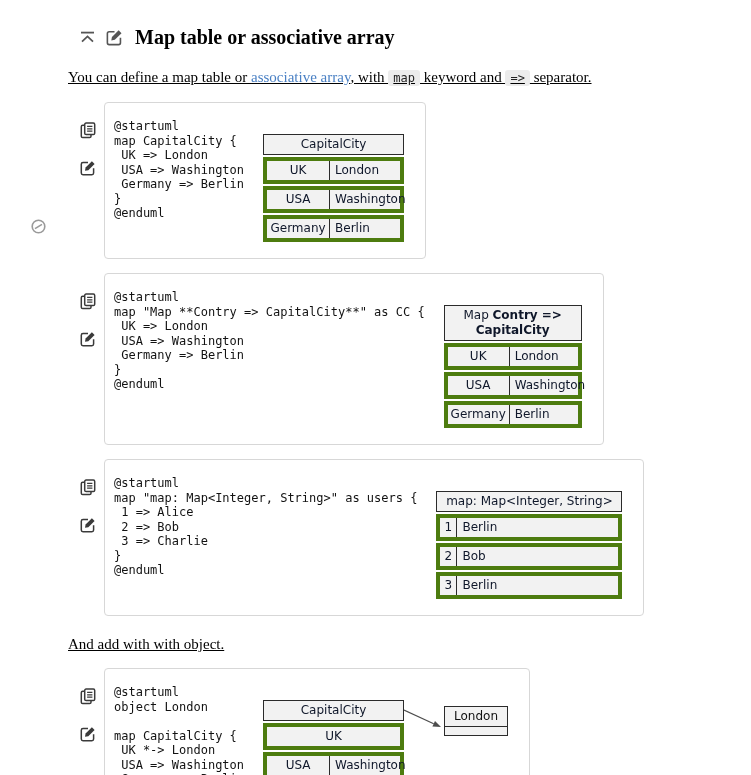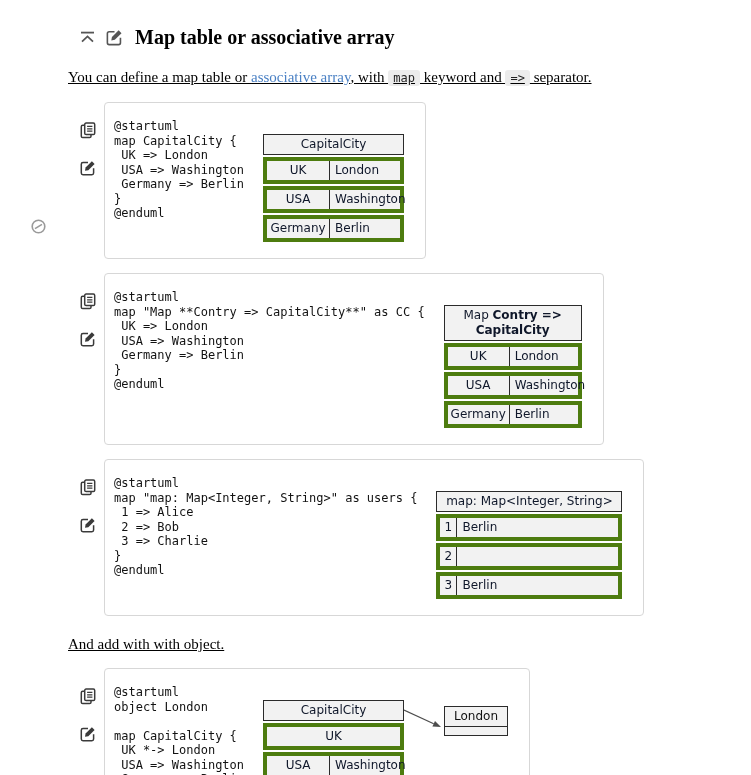--- a/index.html
+++ b/index.html
@@ -229,20 +229,21 @@
 }
 @enduml</pre>
       <div class="uml d3">
         <div class="uml-header">map: Map&lt;Integer, String&gt;</div>
         <div class="uml-row">
             <span class="uml-key">1</span>
             <span class="uml-val">Berlin</span>
           </div>
         <div class="uml-row">
             <span class="uml-key">2</span>
+            <span class="uml-val">Bob</span>
           </div>
         <div class="uml-row">
             <span class="uml-key">3</span>
             <span class="uml-val">Berlin</span>
           </div>
       </div>
     </div>
   </section>
 
   <p class="para">And add with with object.</p>

